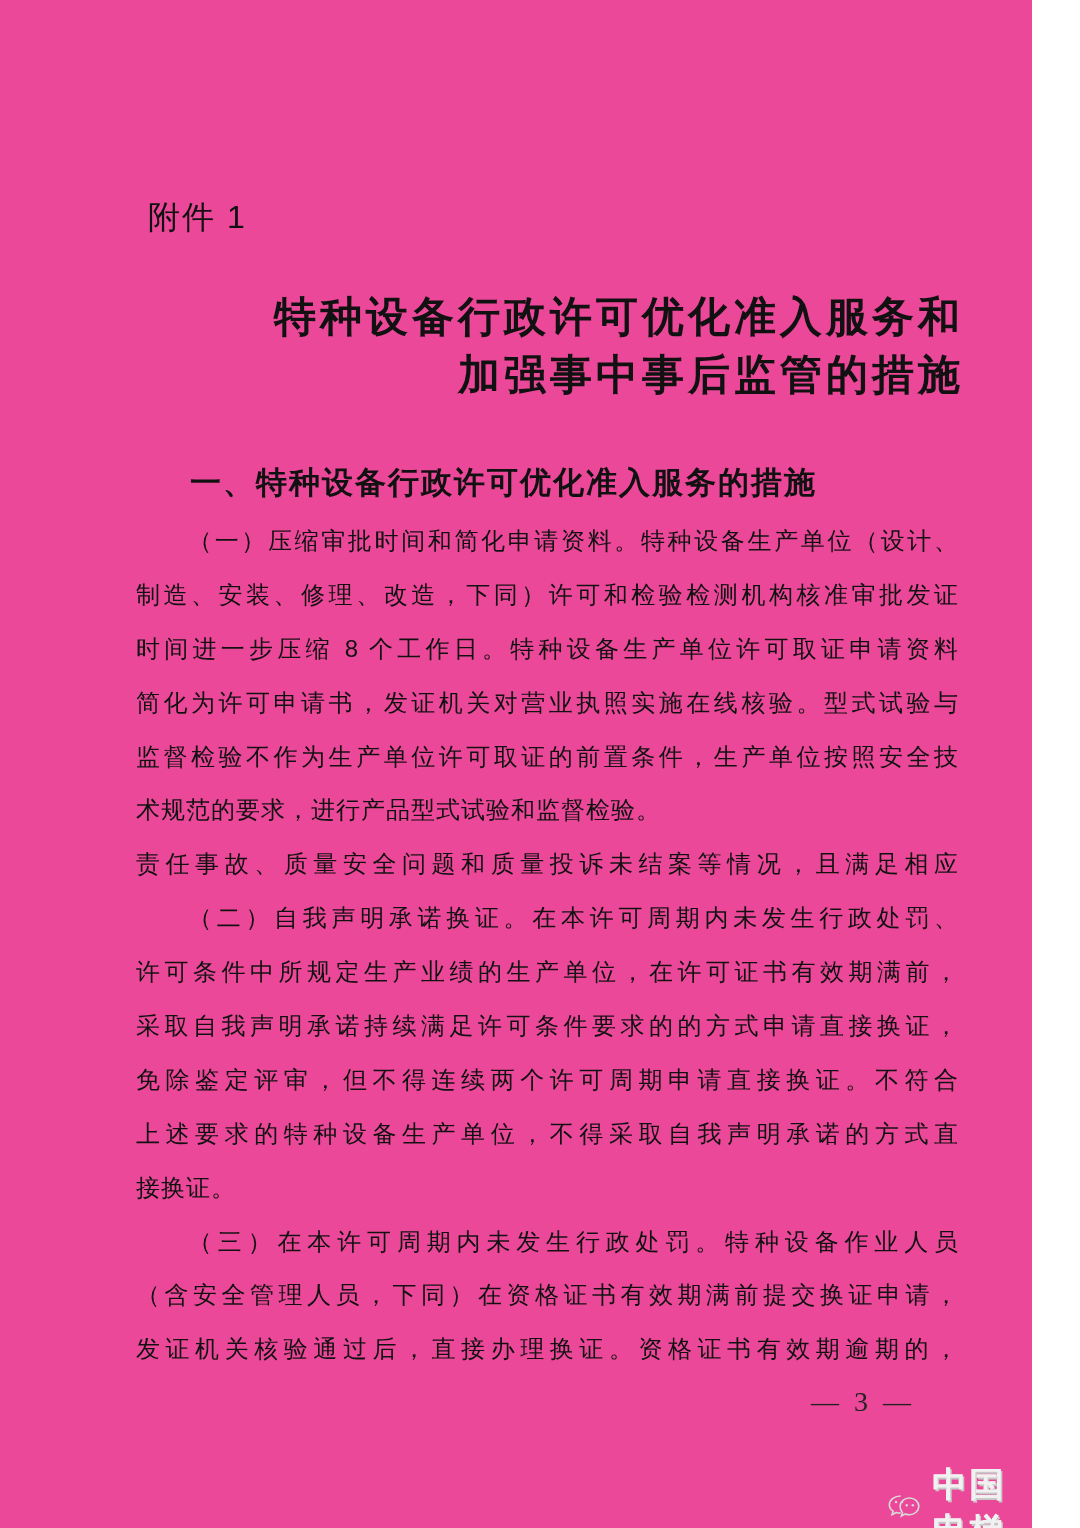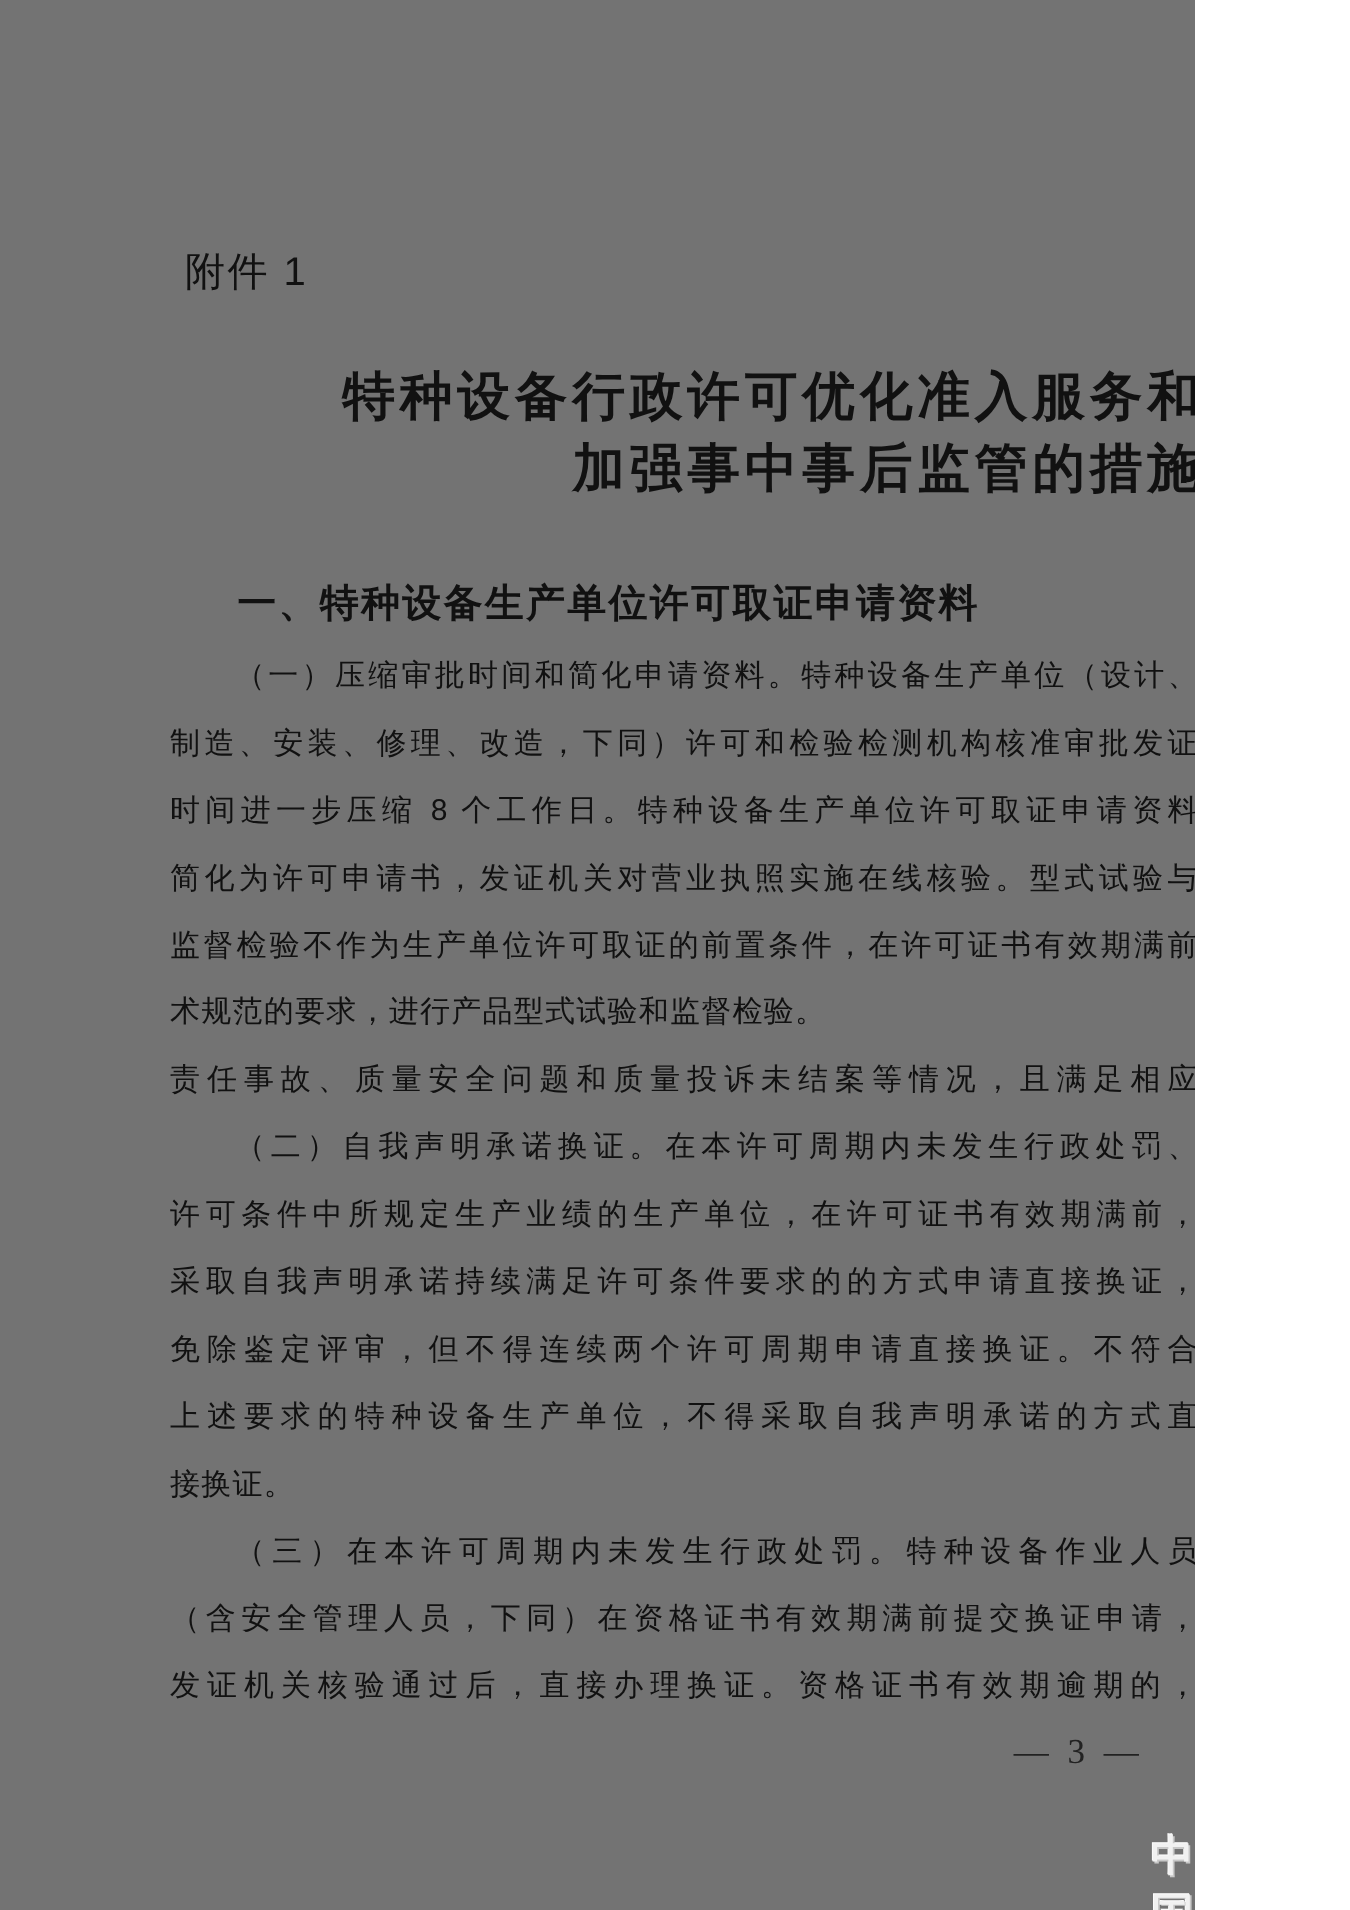--- a/index.html
+++ b/index.html
@@ -2,23 +2,23 @@
 <html><head>
 <meta charset="utf-8">
 <style>
   html, body {
     margin: 0;
     padding: 0;
     background: #ffffff;
   }
   .page {
     position: relative;
-    width: 956px;
+    width: 1032px;
     height: 1528px;
-    background: #737373;
+    background: #ec4899;
     overflow: hidden;
     font-family: "Liberation Sans", sans-serif;
     color: #111111;
   }
   .annex {
     position: absolute;
     top: 196px;
     left: 148px;
     font-size: 32px;
     letter-spacing: 2px;
@@ -97,33 +97,33 @@
 
 <div class="page">
 
   <div class="annex">附件 1</div>
 
   <div class="title">
     <div>特种设备行政许可优化准入服务和</div>
     <div>加强事中事后监管的措施</div>
   </div>
 
-  <div class="heading">一、特种设备生产单位许可取证申请资料</div>
+  <div class="heading">一、特种设备行政许可优化准入服务的措施</div>
 
   <div class="body-text">
 
       <div class="line indent">（一）压缩审批时间和简化申请资料。特种设备生产单位（设计、</div>
 
       <div class="line">制造、安装、修理、改造，下同）许可和检验检测机构核准审批发证</div>
 
       <div class="line">时间进一步压缩 8 个工作日。特种设备生产单位许可取证申请资料</div>
 
       <div class="line">简化为许可申请书，发证机关对营业执照实施在线核验。型式试验与</div>
 
-      <div class="line">监督检验不作为生产单位许可取证的前置条件，在许可证书有效期满前</div>
+      <div class="line">监督检验不作为生产单位许可取证的前置条件，生产单位按照安全技</div>
 
       <div class="line no-justify">术规范的要求，进行产品型式试验和监督检验。</div>
 
       <div class="line">责任事故、质量安全问题和质量投诉未结案等情况，且满足相应</div>
 
       <div class="line indent">（二）自我声明承诺换证。在本许可周期内未发生行政处罚、</div>
 
       <div class="line">许可条件中所规定生产业绩的生产单位，在许可证书有效期满前，</div>
 
       <div class="line">采取自我声明承诺持续满足许可条件要求的的方式申请直接换证，</div>

